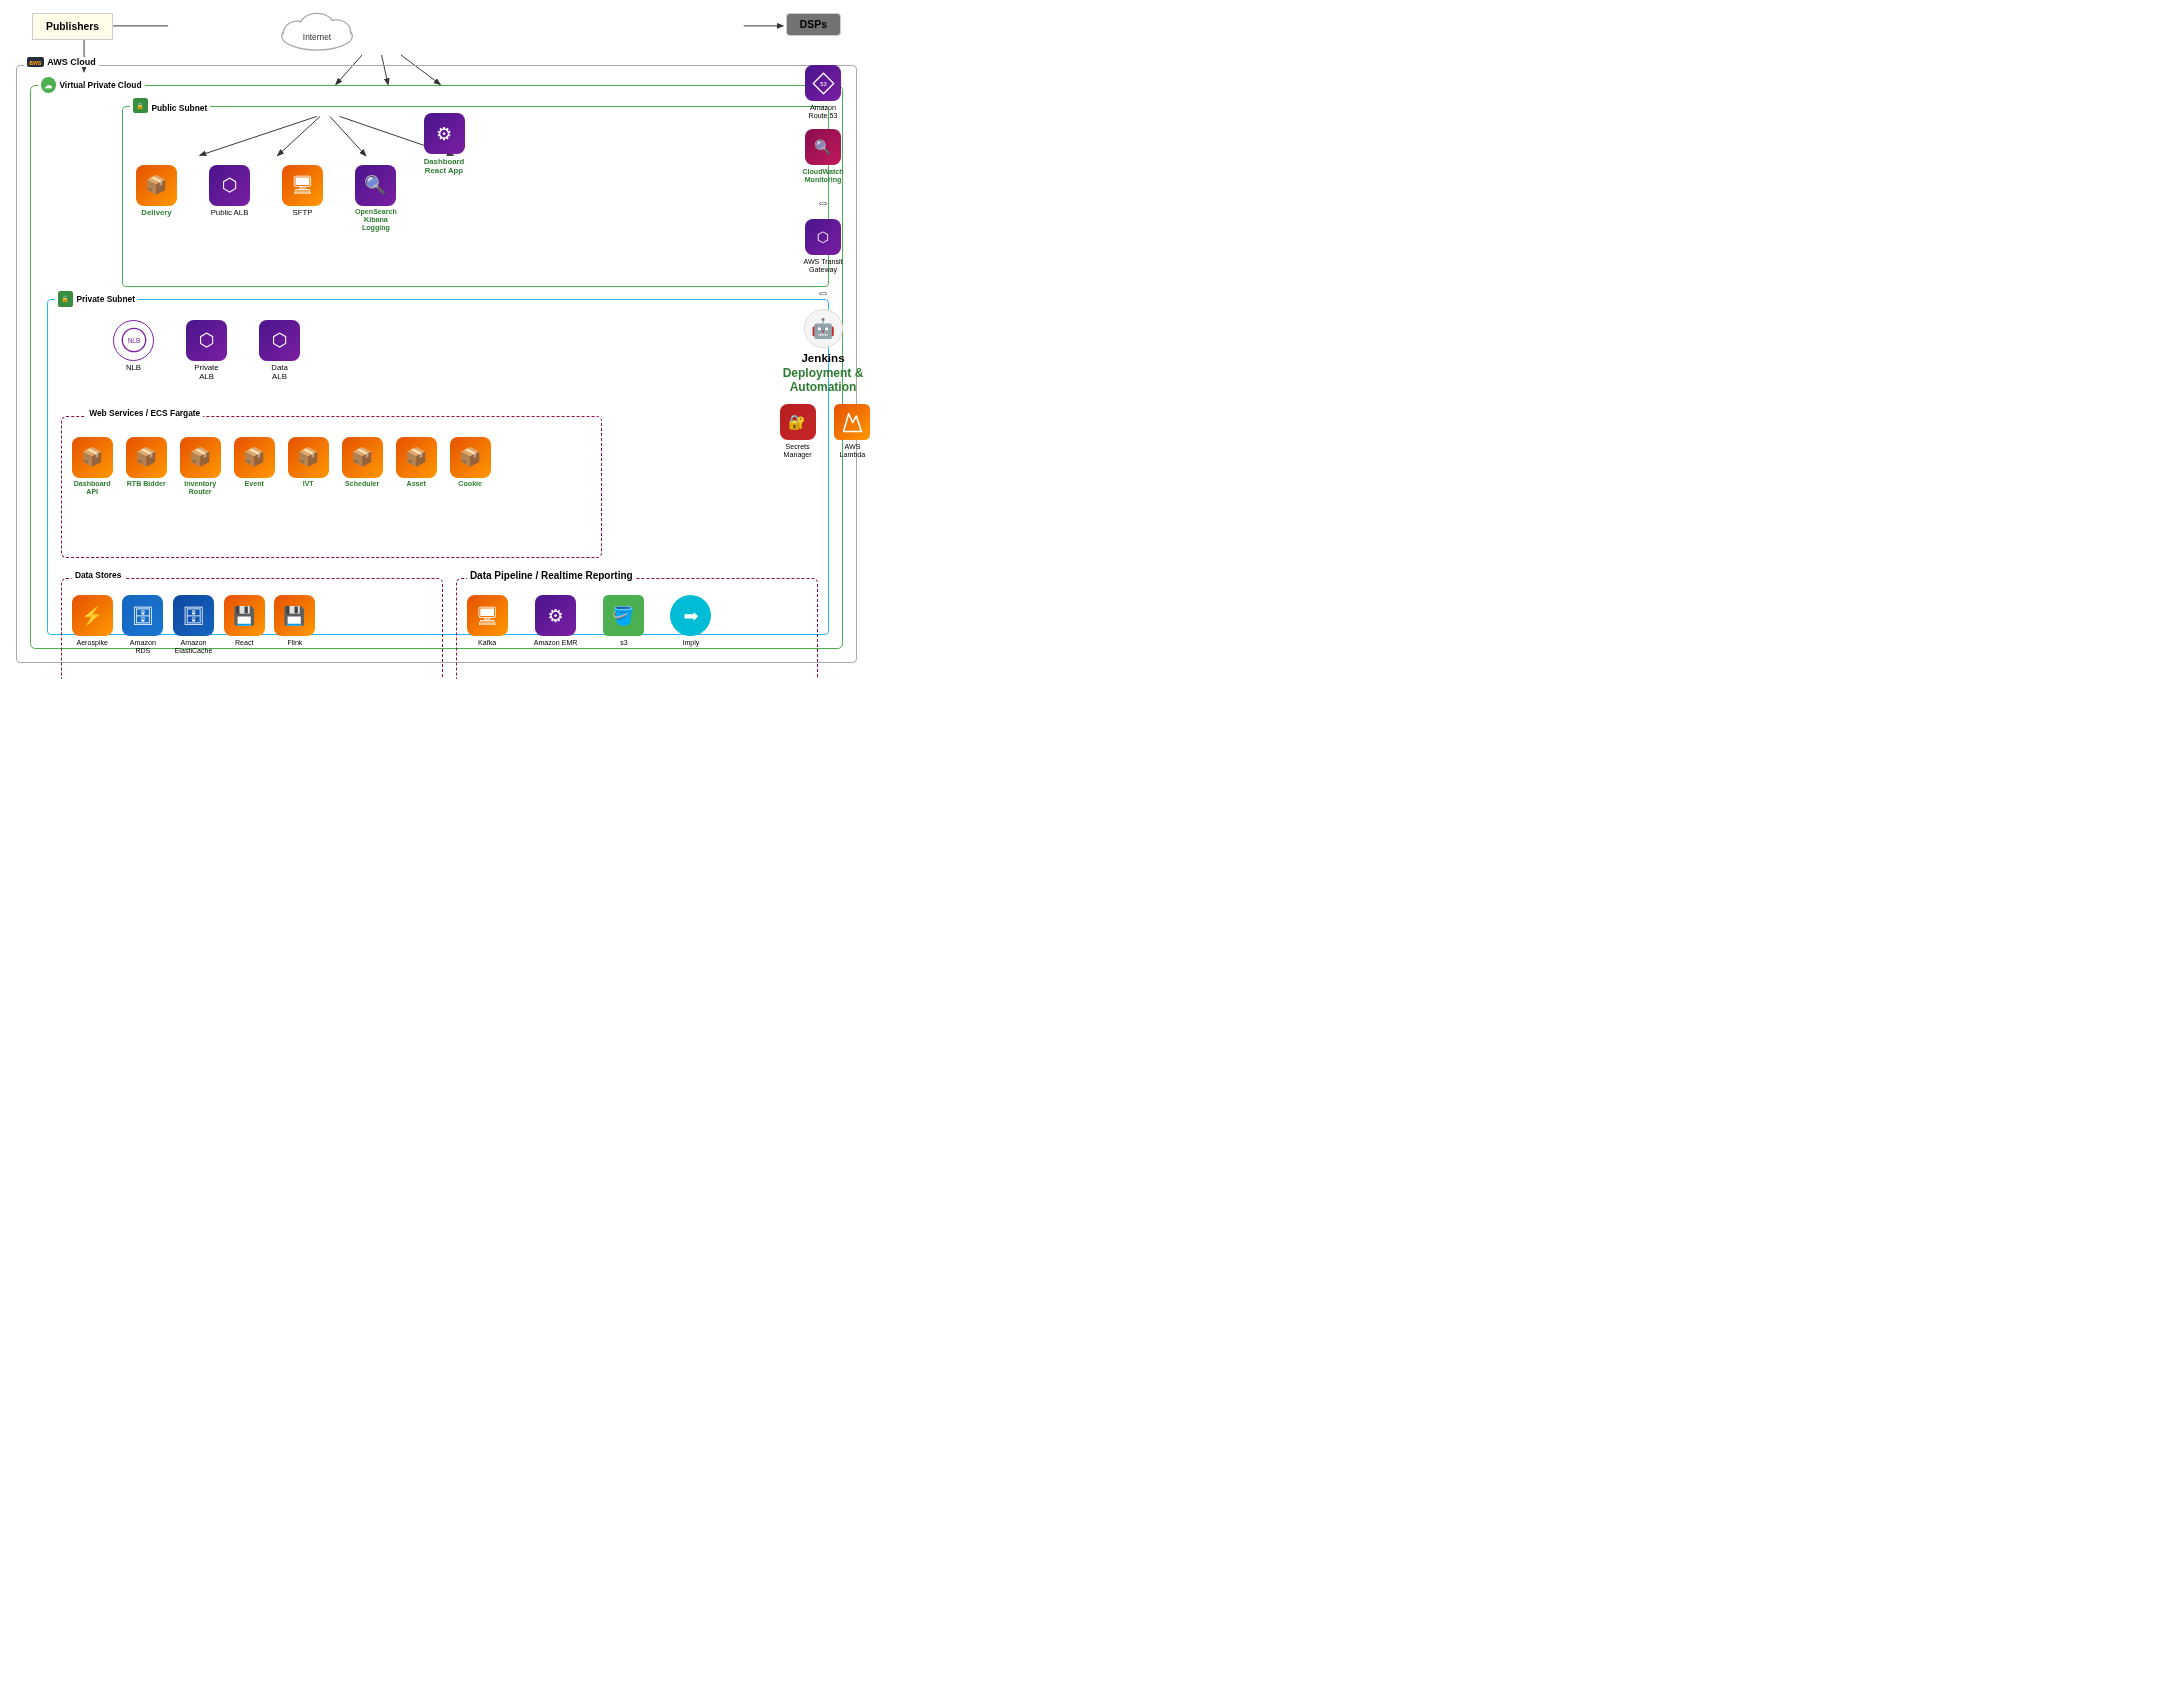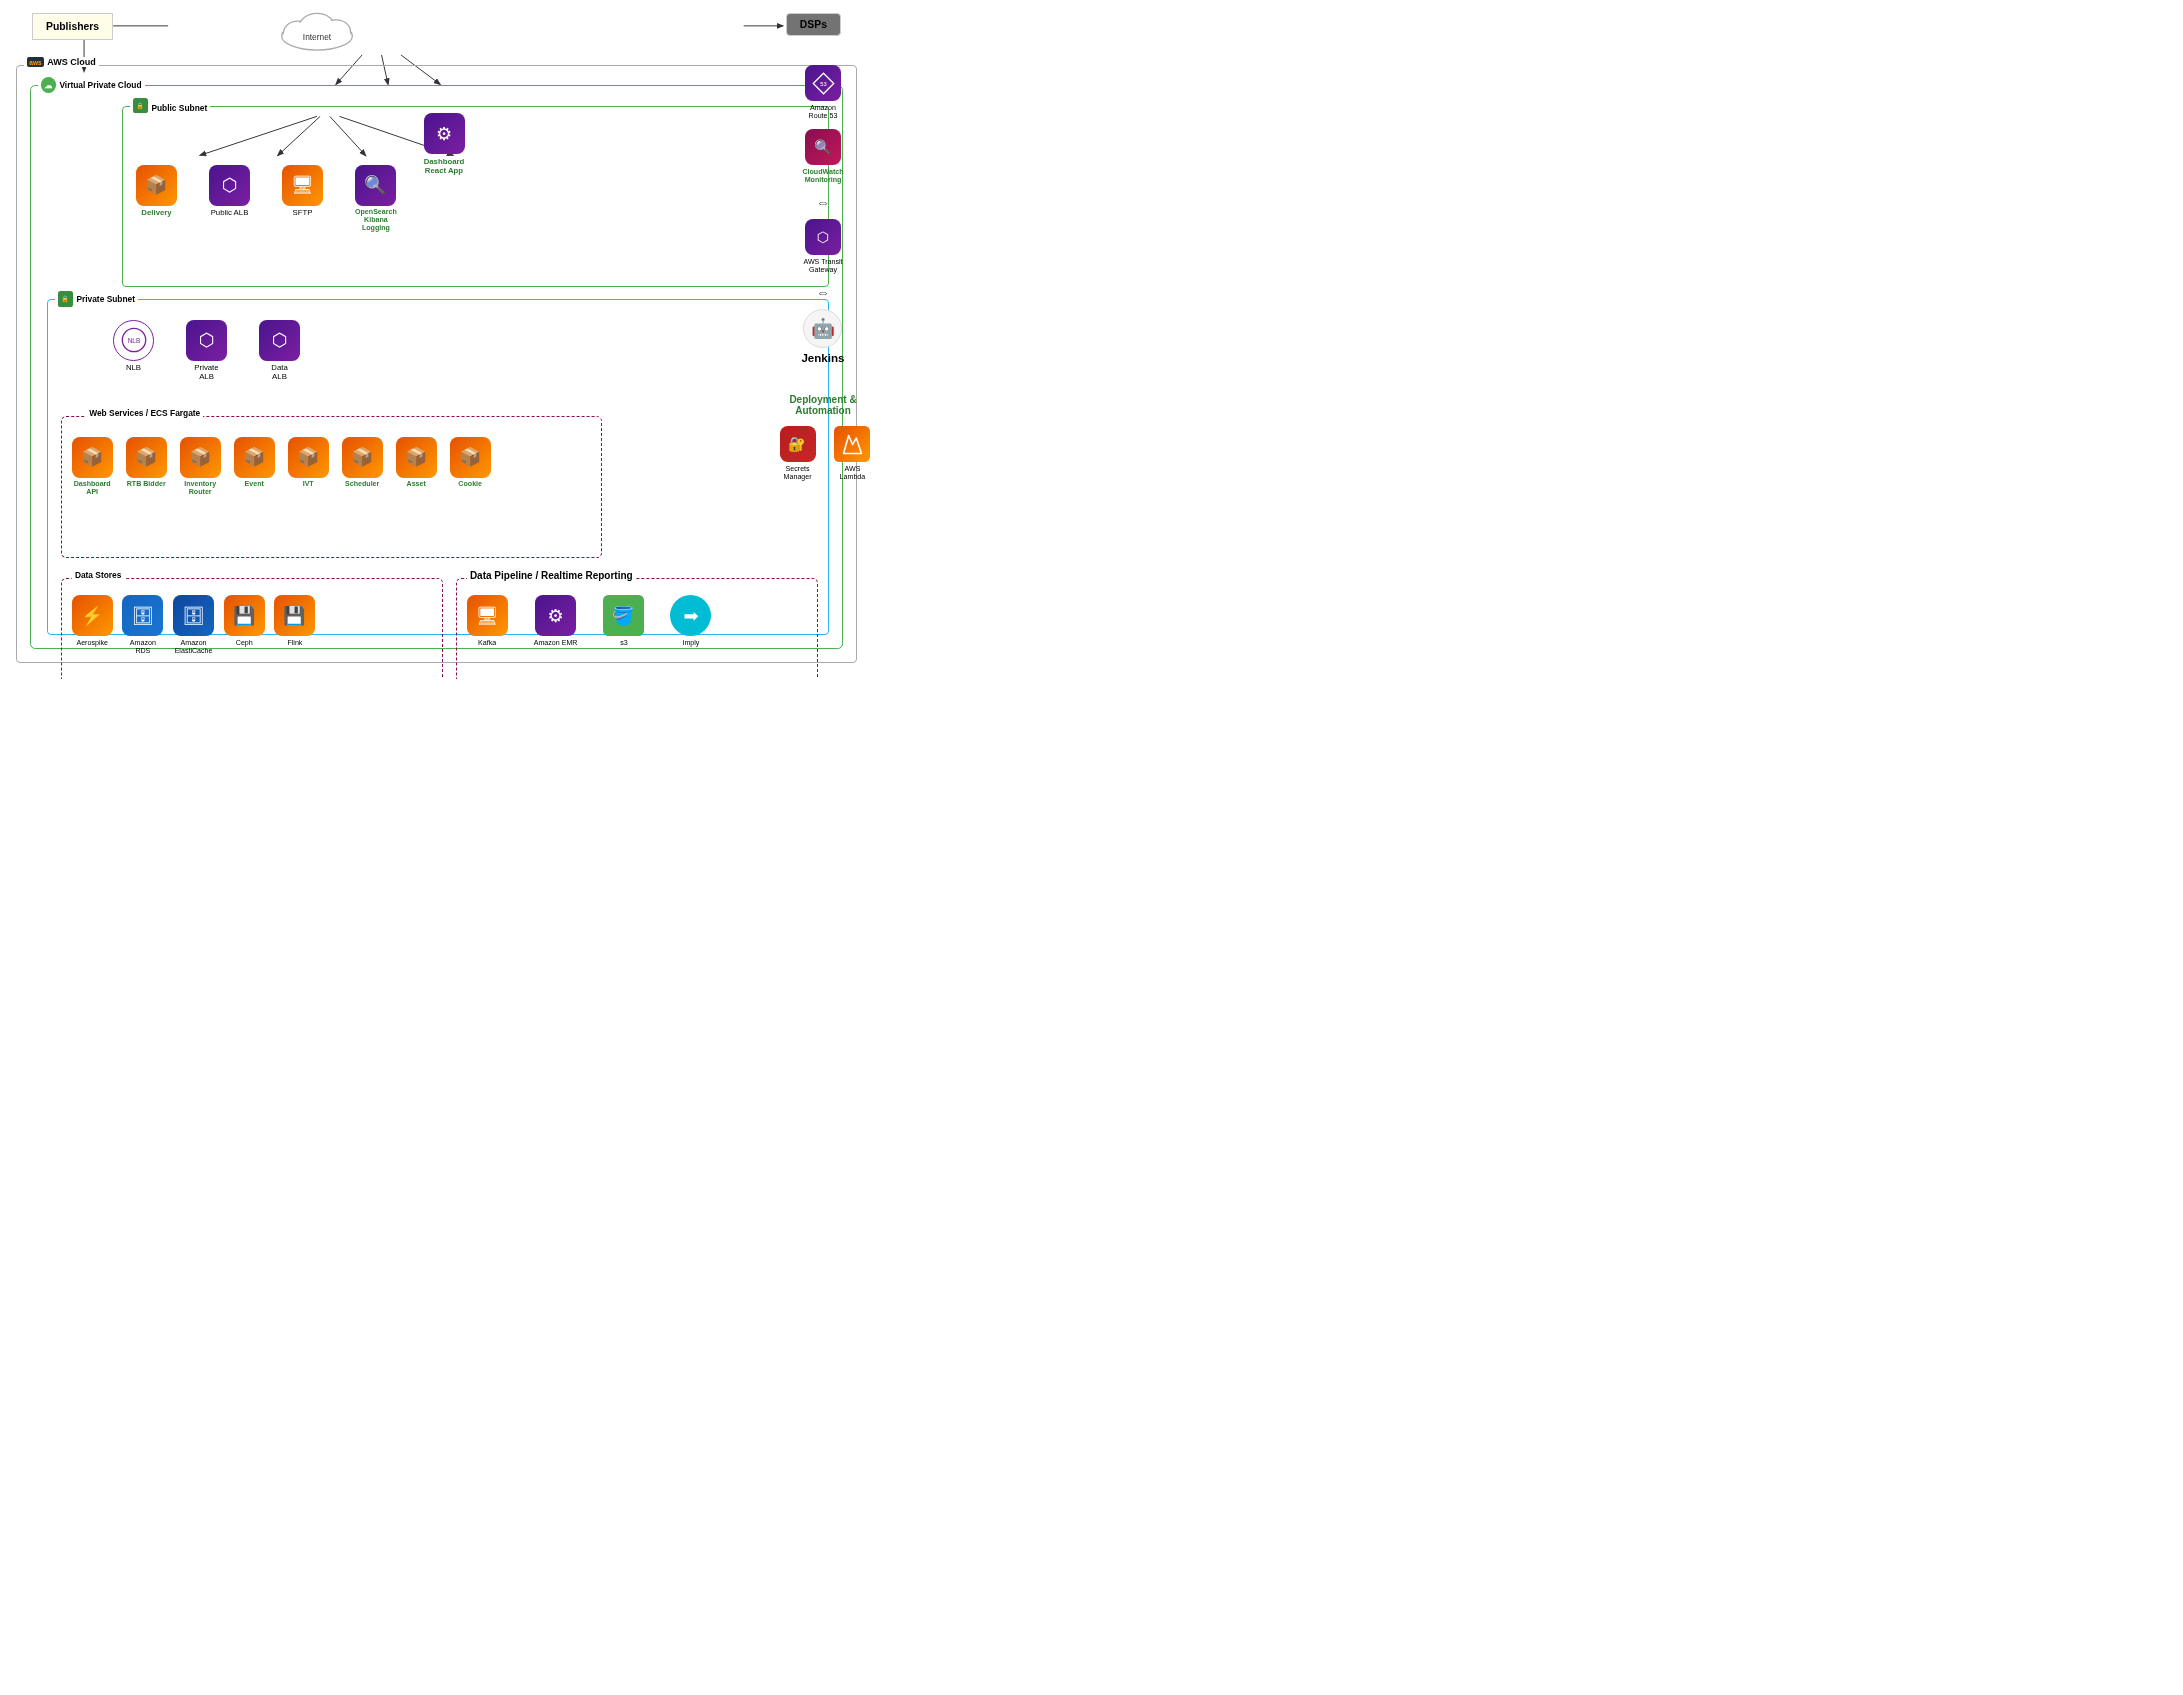--- a/index.html
+++ b/index.html
@@ -356,25 +356,24 @@
       align-items: center;
       justify-content: center;
       font-size: 19.4px;
     }
     .jenkins-label {
       font-size: 11.6px;
       font-weight: bold;
       text-align: center;
     }
     .jenkins-sublabel {
-      font-size: 10px;
+      font-size: 12px;
       font-weight: bold;
       color: #2e7d32;
       text-align: center;
-      margin-top: 28px;
     }
 
     
     .icon-pair {
       display: flex;
       gap: 9.7px;
       justify-content: center;
     }
 
     
@@ -572,21 +571,21 @@
             <div class="service-icon">
               <div class="icon-box blue">🗄</div>
               <div class="icon-label small">Amazon<br>RDS</div>
             </div>
             <div class="service-icon">
               <div class="icon-box darkblue">🗄</div>
               <div class="icon-label small">Amazon<br>ElastiCache</div>
             </div>
             <div class="service-icon">
               <div class="icon-box orange">💾</div>
-              <div class="icon-label small">Ceph</div>
+              <div class="icon-label small">React</div>
             </div>
             <div class="service-icon">
               <div class="icon-box orange">💾</div>
               <div class="icon-label small">Flink</div>
             </div>
           </div>
         </div>
 
         <div class="data-pipeline-box">
           <div class="data-pipeline-label">Data Pipeline / Realtime Reporting</div>

